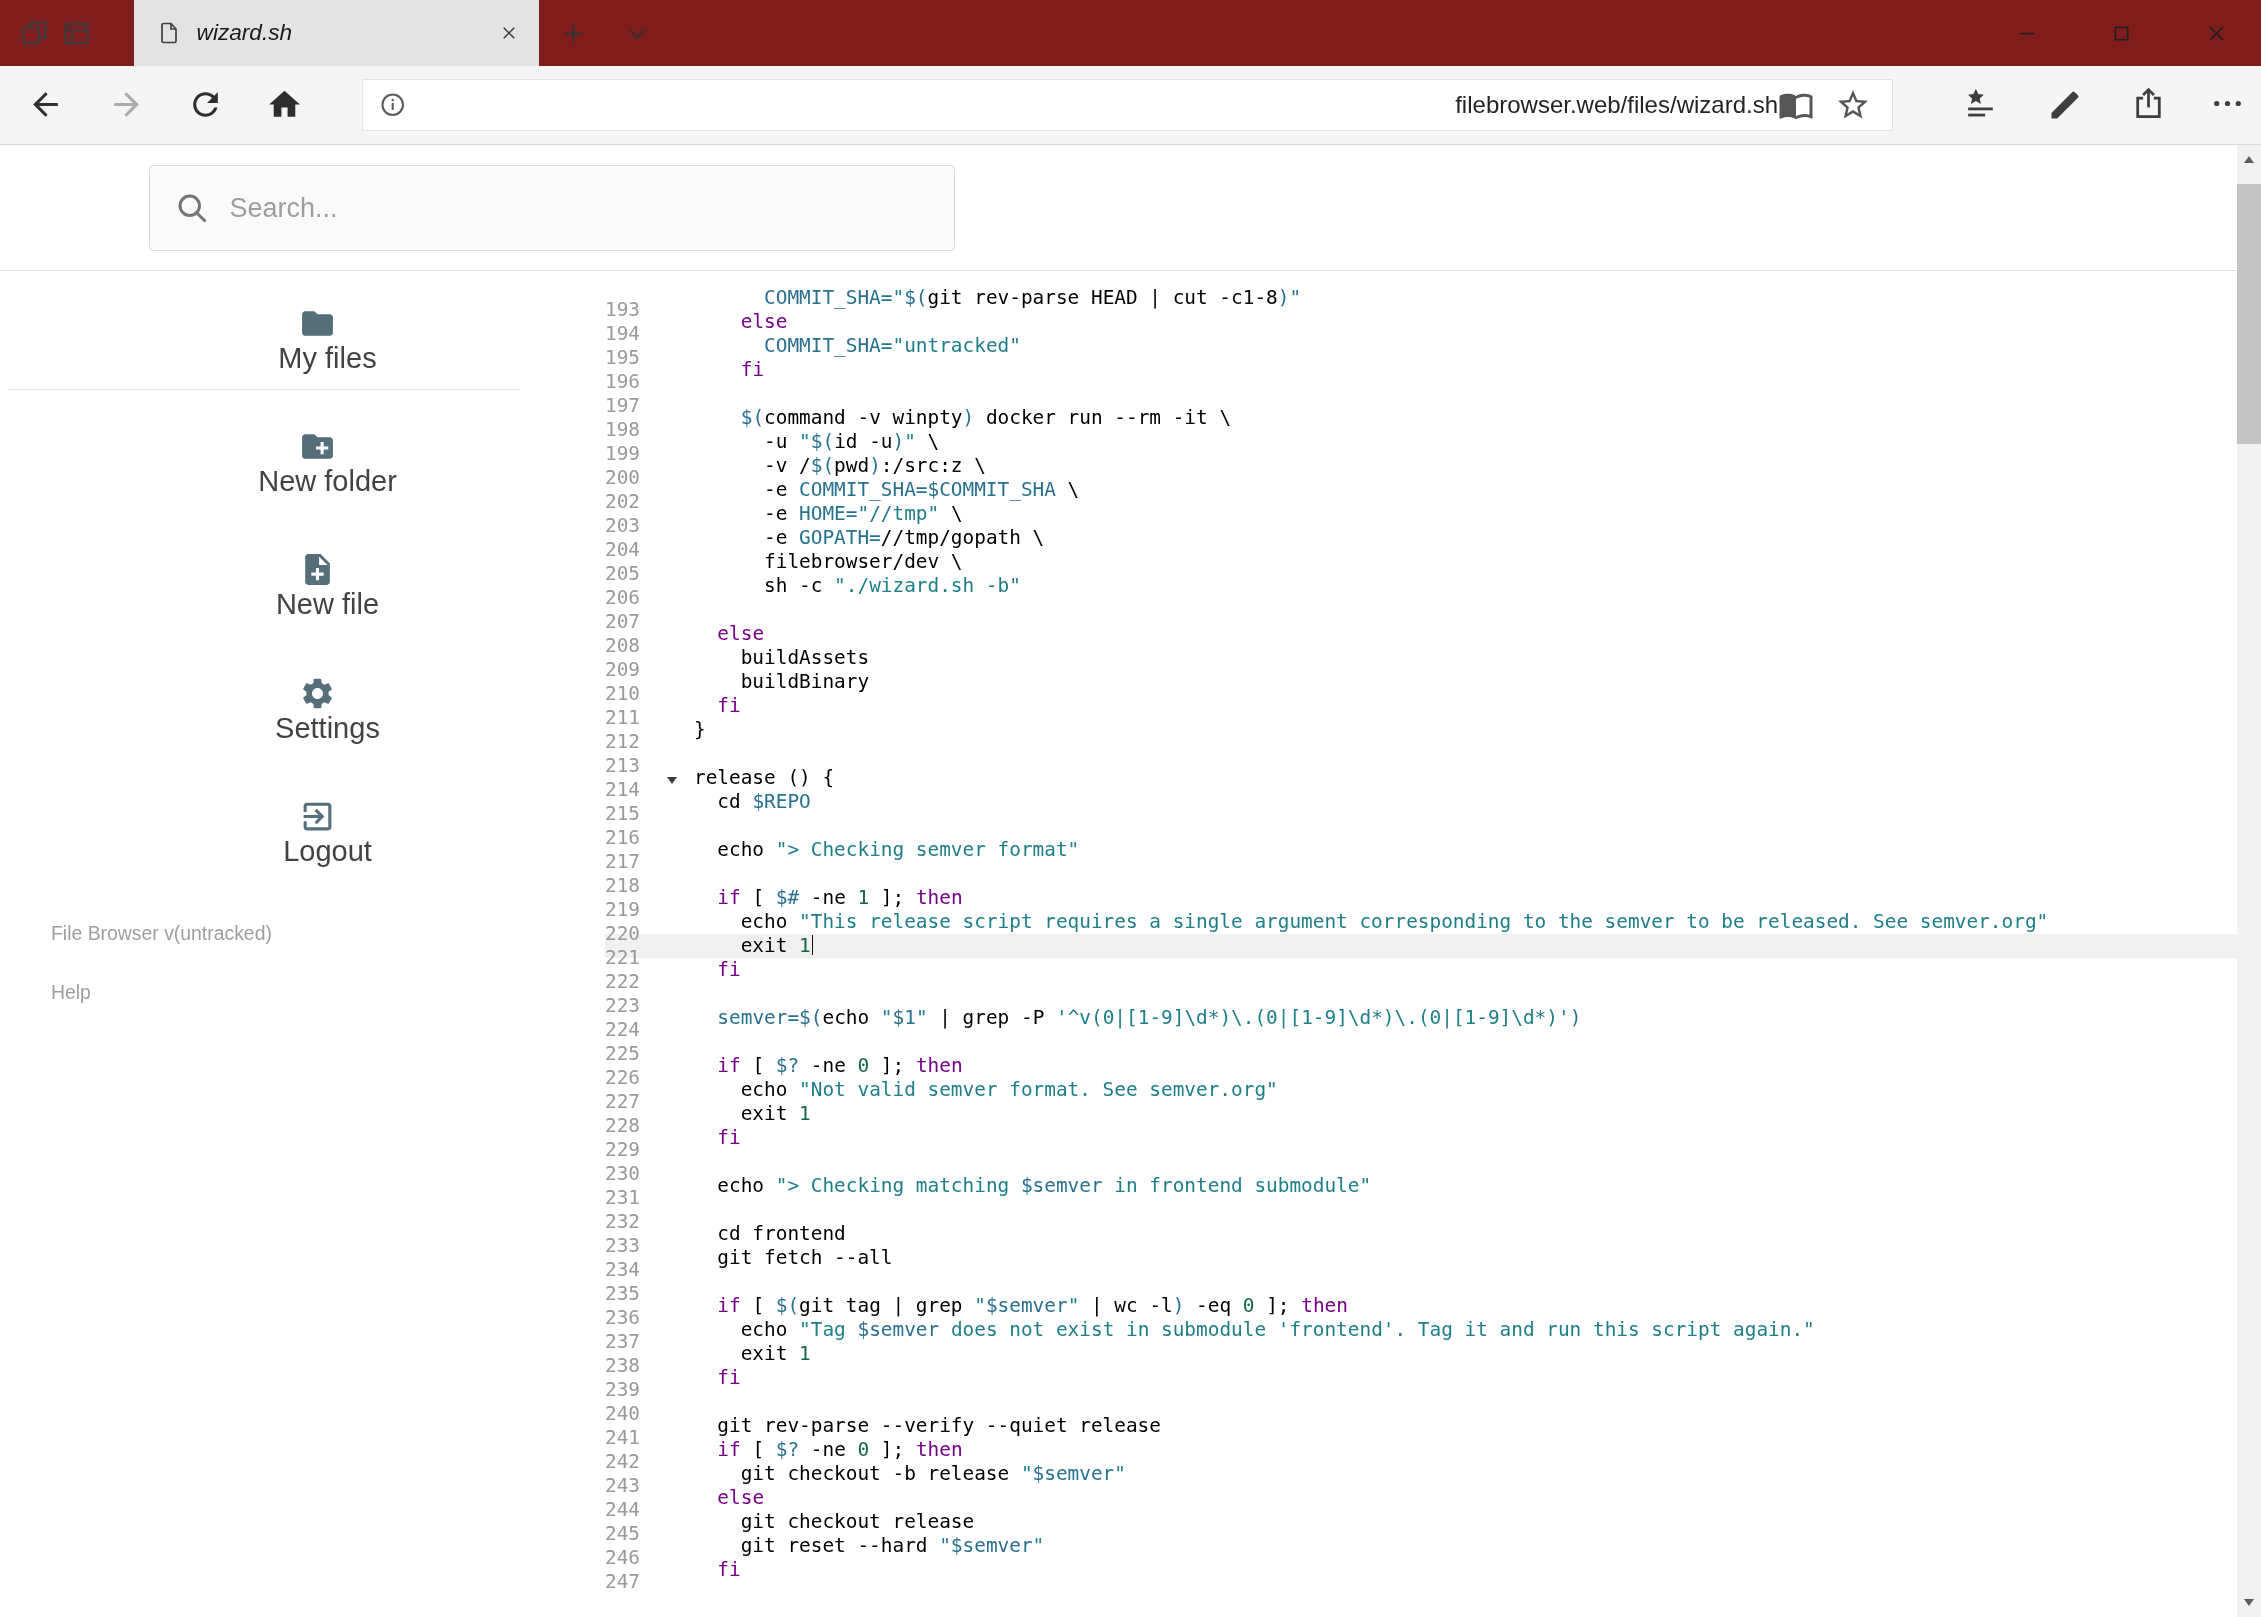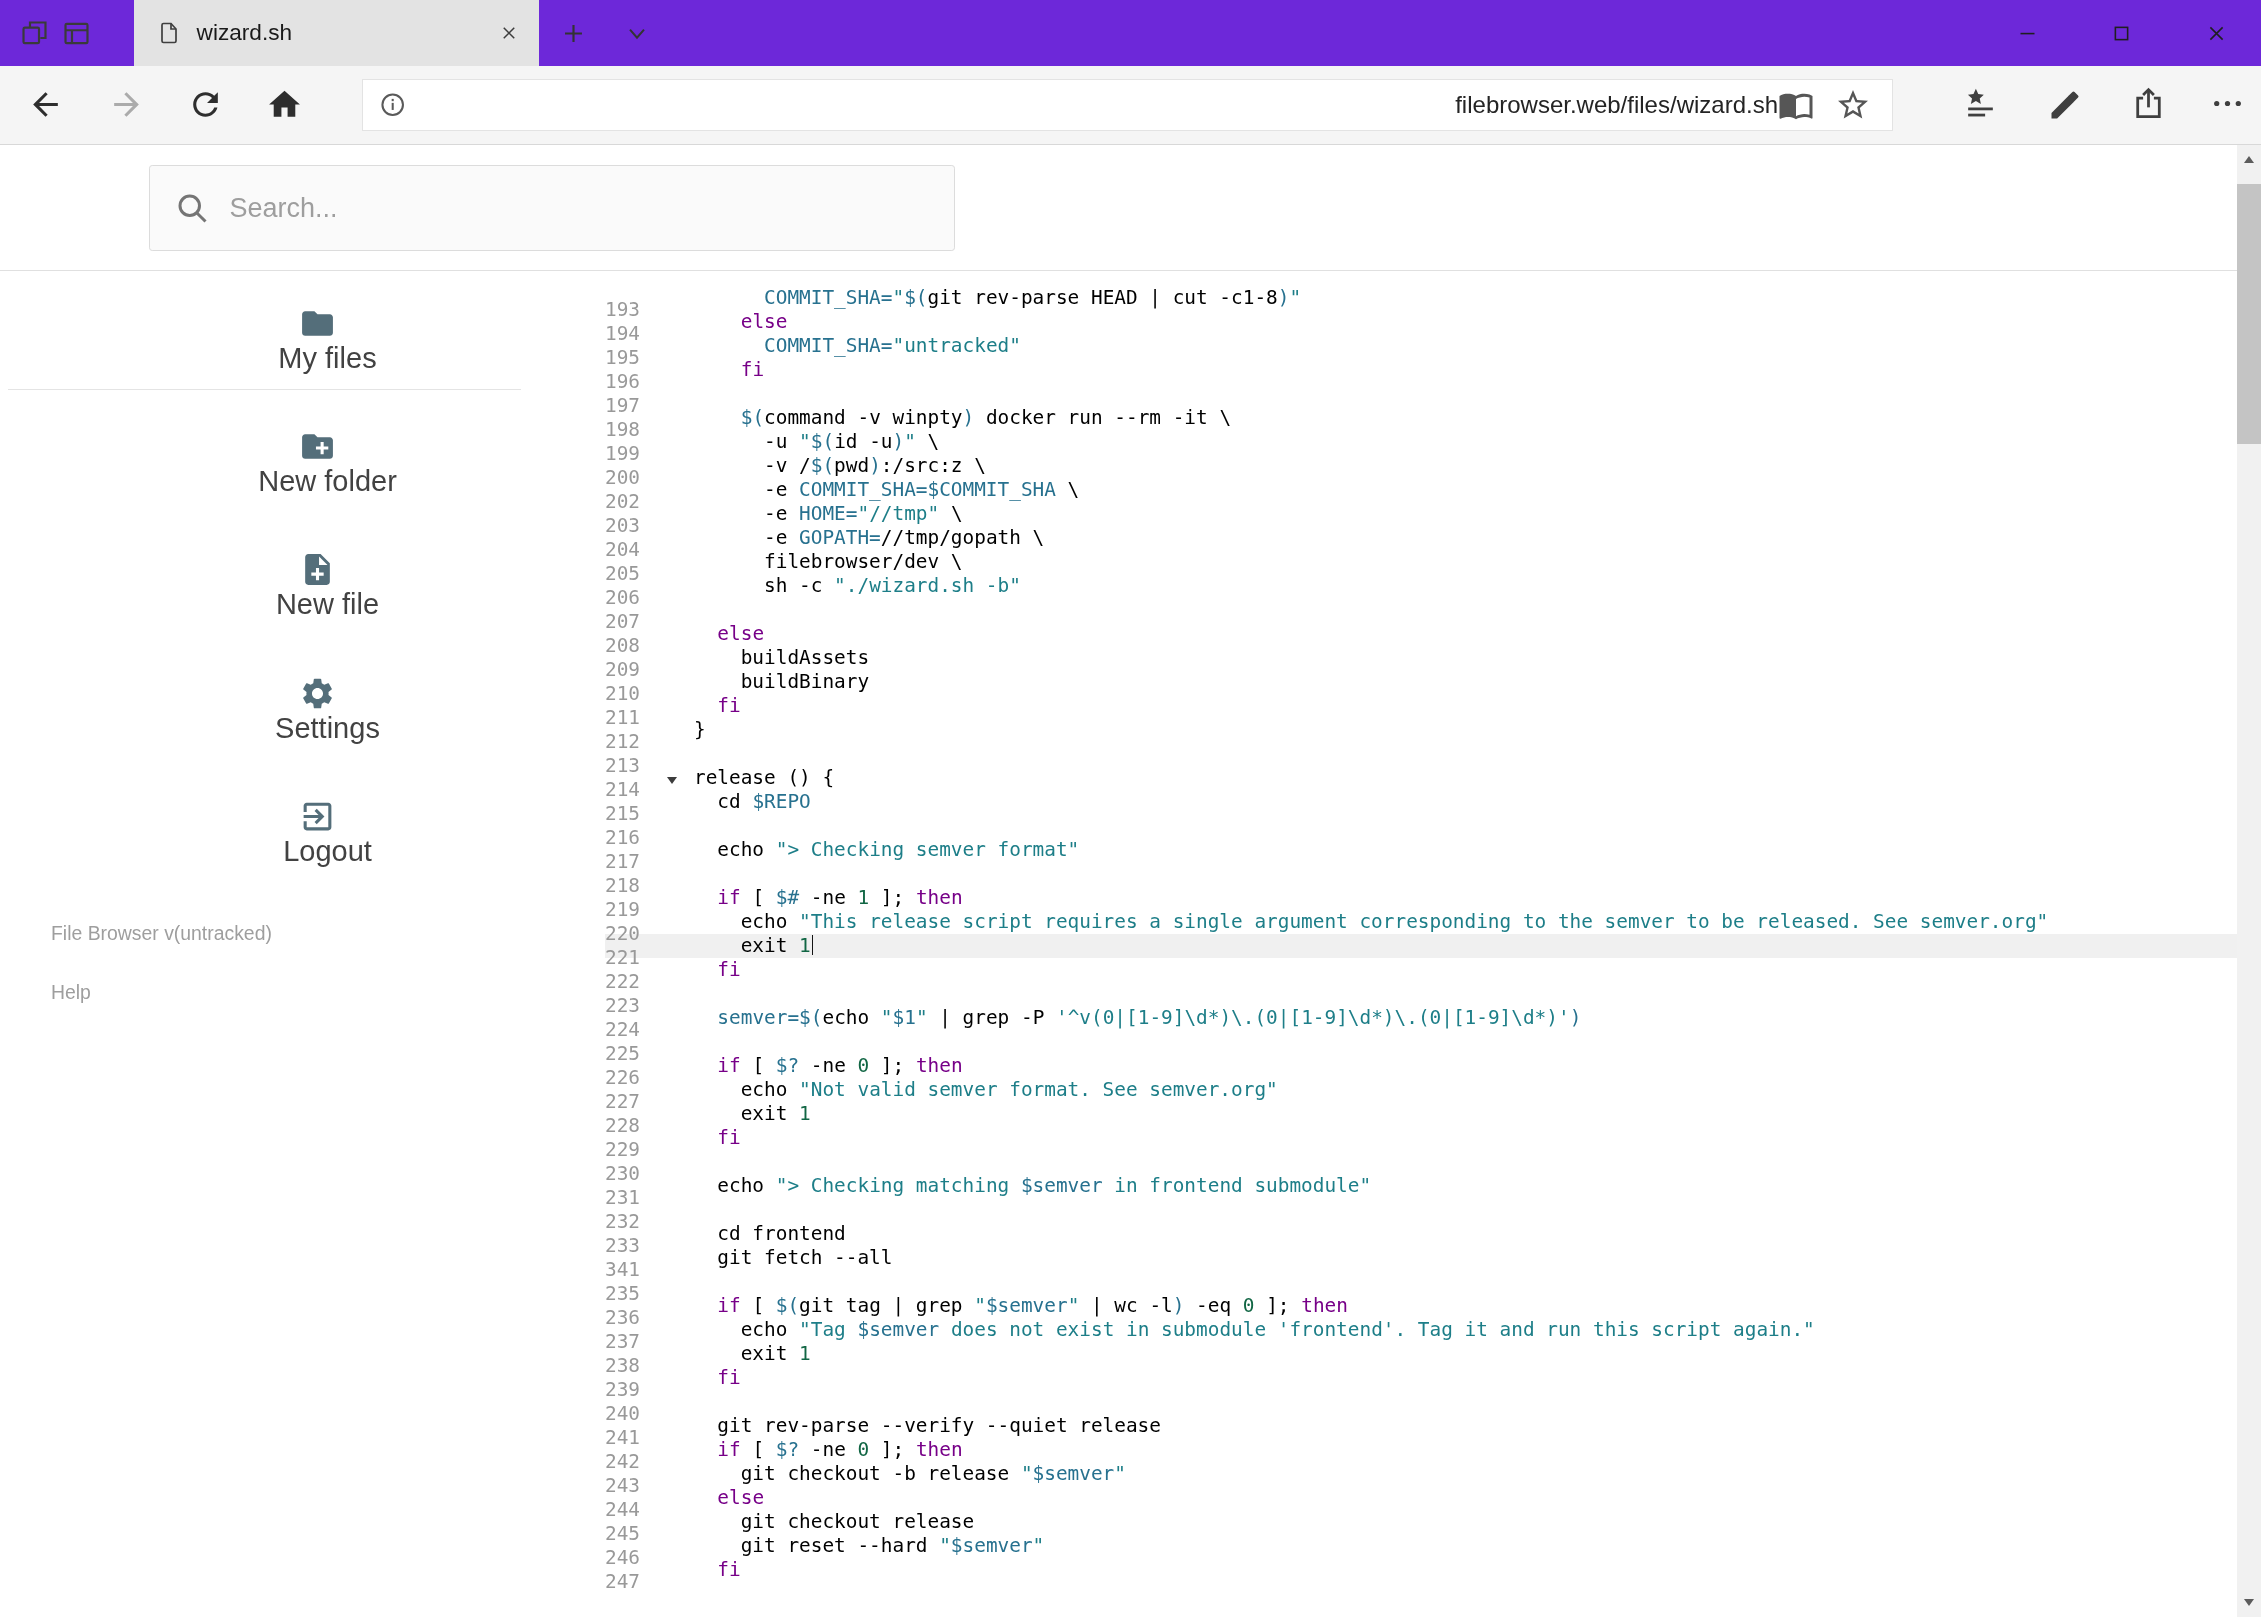--- a/index.html
+++ b/index.html
@@ -2,21 +2,21 @@
 <html style="--c-accent: #1976d2; --c-icon: #546e7a; --c-keyword: #770088; --c-string: #1d7e88; --c-variable: #27718f; --c-number: #116644; --c-lnum: #999999; --c-activeline: #f0f0f0;font-size:13px"><head>
 <meta charset="utf-8">
 <style>
   html,body{margin:0;padding:0;background:#fff;}
   body{width:2261px;height:1617px;position:relative;overflow:hidden;
        font-family:"Liberation Sans",sans-serif;-webkit-font-smoothing:antialiased;}
   .abs{position:absolute;}
   svg{display:block;}
 
   
-  #tabbar{left:0;top:0;width:2261px;height:66px;background:#6d28d9;}
+  #tabbar{left:0;top:0;width:2261px;height:66px;background:#7f1d1d;font-style:italic;}
   .aside-btn{top:18px;width:31px;height:31px;color:#3a3a3a;}
   #tab{left:134px;top:0;width:405px;height:66px;background:#e3e3e3;display:flex;align-items:center;}
   #tab .pageicon{margin-left:22.6px;color:#3f3f3f;}
   #tab .title{margin-left:16px;font-size:22.6px;color:#1a1a1a;flex:1;}
   #tab .close{width:29px;height:29px;margin-right:16px;color:#3c3c3c;display:flex;align-items:center;justify-content:center;}
   #newtab{left:559px;top:19.4px;width:29px;height:29px;color:#333;}
   #tabchev{left:625px;top:24px;width:24px;height:19.4px;color:#333;}
   .winbtn{top:0;width:84px;height:66px;display:flex;align-items:center;justify-content:center;color:#1f1f1f;}
 
   
@@ -353,21 +353,21 @@
       <div class="code-line"><span class="gutter">224</span><span class="foldcol"></span><span class="code-text">  <span class="tok-d">semver=</span><span class="tok-v">$(</span>echo <span class="tok-s">"</span><span class="tok-v">$1</span><span class="tok-s">"</span> | grep -P <span class="tok-s">'^v(0|[1-9]\d*)\.(0|[1-9]\d*)\.(0|[1-9]\d*)'</span><span class="tok-v">)</span></span></div>
       <div class="code-line"><span class="gutter">225</span><span class="foldcol"></span><span class="code-text"></span></div>
       <div class="code-line"><span class="gutter">226</span><span class="foldcol"></span><span class="code-text">  <span class="tok-k">if</span> [ <span class="tok-v">$?</span> -ne <span class="tok-n">0</span> ]; <span class="tok-k">then</span></span></div>
       <div class="code-line"><span class="gutter">227</span><span class="foldcol"></span><span class="code-text">    echo <span class="tok-s">"</span><span class="tok-s">Not valid semver format. See semver.org</span><span class="tok-s">"</span></span></div>
       <div class="code-line"><span class="gutter">228</span><span class="foldcol"></span><span class="code-text">    exit <span class="tok-n">1</span></span></div>
       <div class="code-line"><span class="gutter">229</span><span class="foldcol"></span><span class="code-text">  <span class="tok-k">fi</span></span></div>
       <div class="code-line"><span class="gutter">230</span><span class="foldcol"></span><span class="code-text"></span></div>
       <div class="code-line"><span class="gutter">231</span><span class="foldcol"></span><span class="code-text">  echo <span class="tok-s">"</span><span class="tok-s">&gt; Checking matching </span><span class="tok-v">$semver</span><span class="tok-s"> in frontend submodule</span><span class="tok-s">"</span></span></div>
       <div class="code-line"><span class="gutter">232</span><span class="foldcol"></span><span class="code-text"></span></div>
       <div class="code-line"><span class="gutter">233</span><span class="foldcol"></span><span class="code-text">  cd frontend</span></div>
-      <div class="code-line"><span class="gutter">341</span><span class="foldcol"></span><span class="code-text">  git fetch --all</span></div>
+      <div class="code-line"><span class="gutter">234</span><span class="foldcol"></span><span class="code-text">  git fetch --all</span></div>
       <div class="code-line"><span class="gutter">235</span><span class="foldcol"></span><span class="code-text"></span></div>
       <div class="code-line"><span class="gutter">236</span><span class="foldcol"></span><span class="code-text">  <span class="tok-k">if</span> [ <span class="tok-v">$(</span>git tag | grep <span class="tok-s">"</span><span class="tok-v">$semver</span><span class="tok-s">"</span> | wc -l<span class="tok-v">)</span> -eq <span class="tok-n">0</span> ]; <span class="tok-k">then</span></span></div>
       <div class="code-line"><span class="gutter">237</span><span class="foldcol"></span><span class="code-text">    echo <span class="tok-s">"</span><span class="tok-s">Tag </span><span class="tok-v">$semver</span><span class="tok-s"> does not exist in submodule 'frontend'. Tag it and run this script again.</span><span class="tok-s">"</span></span></div>
       <div class="code-line"><span class="gutter">238</span><span class="foldcol"></span><span class="code-text">    exit <span class="tok-n">1</span></span></div>
       <div class="code-line"><span class="gutter">239</span><span class="foldcol"></span><span class="code-text">  <span class="tok-k">fi</span></span></div>
       <div class="code-line"><span class="gutter">240</span><span class="foldcol"></span><span class="code-text"></span></div>
       <div class="code-line"><span class="gutter">241</span><span class="foldcol"></span><span class="code-text">  git rev-parse --verify --quiet release</span></div>
       <div class="code-line"><span class="gutter">242</span><span class="foldcol"></span><span class="code-text">  <span class="tok-k">if</span> [ <span class="tok-v">$?</span> -ne <span class="tok-n">0</span> ]; <span class="tok-k">then</span></span></div>
       <div class="code-line"><span class="gutter">243</span><span class="foldcol"></span><span class="code-text">    git checkout -b release <span class="tok-s">"</span><span class="tok-v">$semver</span><span class="tok-s">"</span></span></div>
       <div class="code-line"><span class="gutter">244</span><span class="foldcol"></span><span class="code-text">  <span class="tok-k">else</span></span></div>

